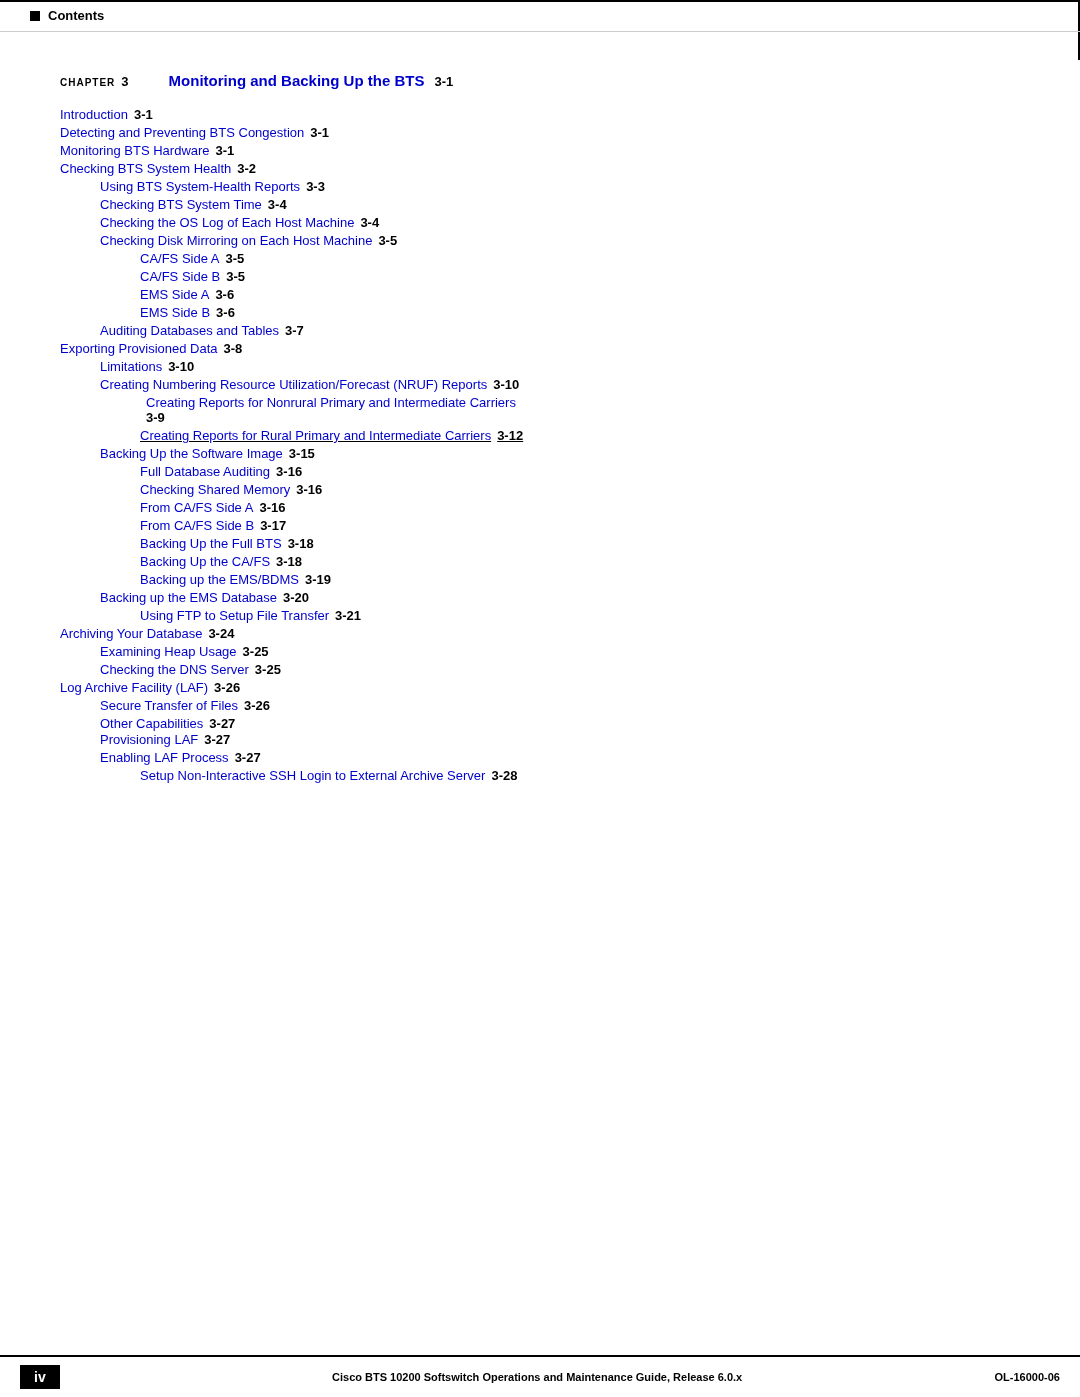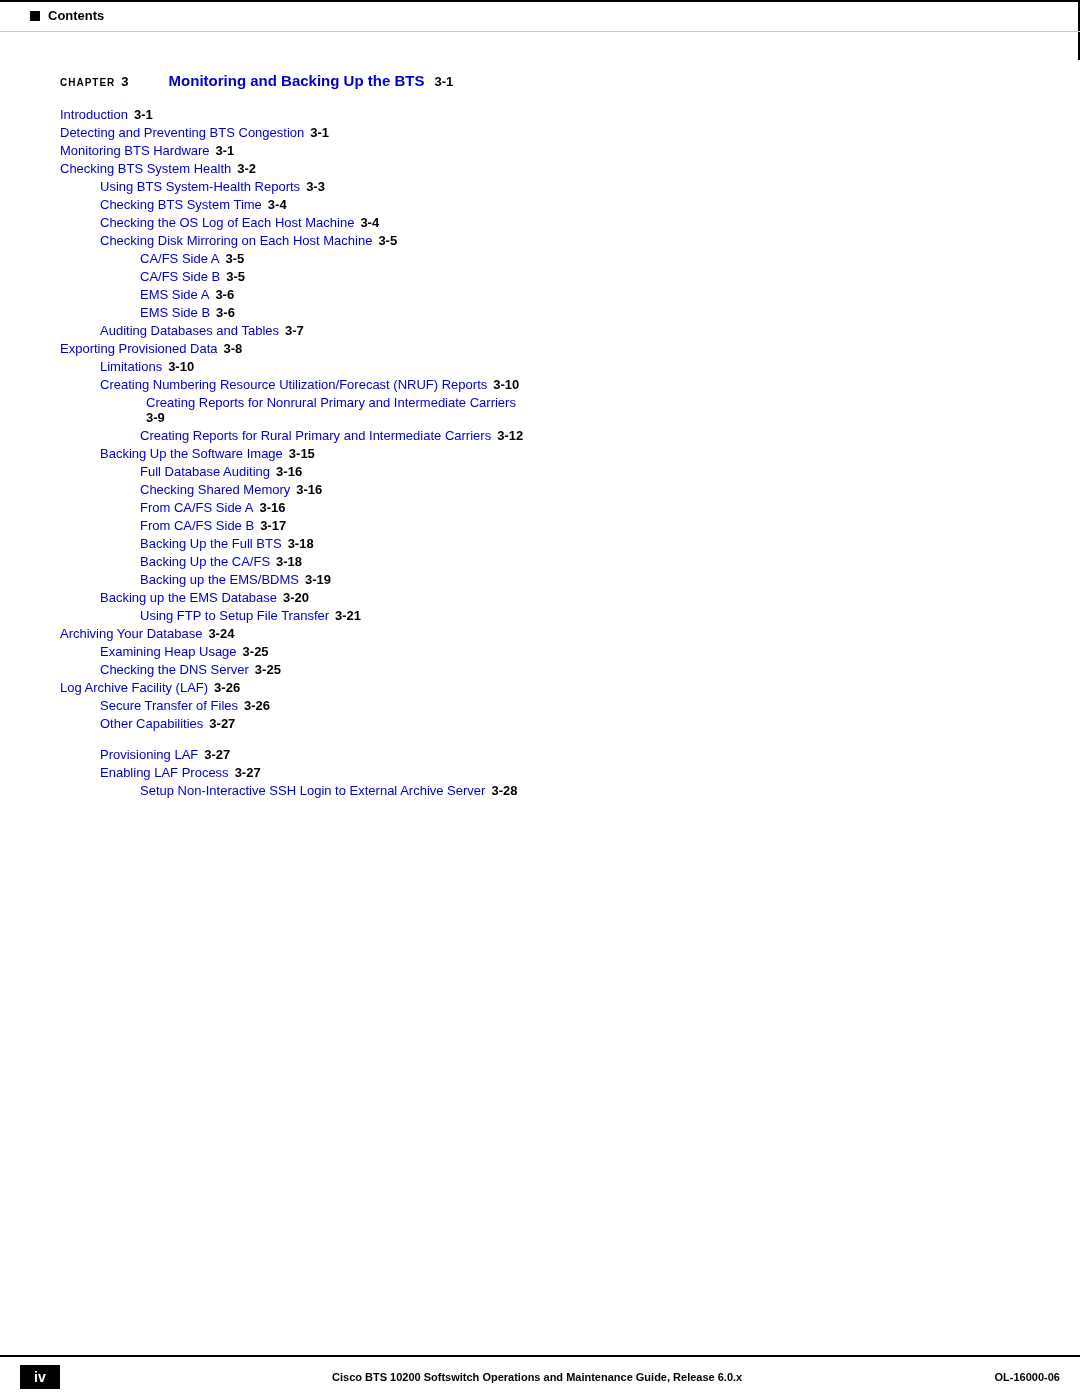--- a/index.html
+++ b/index.html
@@ -243,21 +243,21 @@
           <span class="toc-page">3-10</span>
         </div>
         <div class="toc-row" style="padding-left: 40px; display: flex; align-items: baseline; margin-bottom: 3px;">
           <a class="toc-link" href="#">Creating Numbering Resource Utilization/Forecast (NRUF) Reports</a>
           <span class="toc-page">3-10</span>
         </div>
         <div class="toc-row" style="padding-left: 80px; display: flex; align-items: baseline; margin-bottom: 3px; flex-direction: column;">
           <a class="toc-link" href="#">Creating Reports for Nonrural Primary and Intermediate Carriers</a>
           <span class="toc-page">3-9</span>
         </div>
-        <div class="toc-row" style="padding-left: 80px; display: flex; align-items: baseline; margin-bottom: 3px;">
+        <div class="toc-row" style="padding-left: 80px; display: flex; align-items: baseline; margin-bottom: 3px; text-decoration: underline;">
           <a class="toc-link" href="#">Creating Reports for Rural Primary and Intermediate Carriers</a>
           <span class="toc-page">3-12</span>
         </div>
         <div class="toc-row" style="padding-left: 40px; display: flex; align-items: baseline; margin-bottom: 3px;">
           <a class="toc-link" href="#">Backing Up the Software Image</a>
           <span class="toc-page">3-15</span>
         </div>
         <div class="toc-row" style="padding-left: 80px; display: flex; align-items: baseline; margin-bottom: 3px;">
           <a class="toc-link" href="#">Full Database Auditing</a>
           <span class="toc-page">3-16</span>
@@ -307,21 +307,21 @@
           <span class="toc-page">3-25</span>
         </div>
         <div class="toc-row" style="padding-left: 0px; display: flex; align-items: baseline; margin-bottom: 3px;">
           <a class="toc-link" href="#">Log Archive Facility (LAF)</a>
           <span class="toc-page">3-26</span>
         </div>
         <div class="toc-row" style="padding-left: 40px; display: flex; align-items: baseline; margin-bottom: 3px;">
           <a class="toc-link" href="#">Secure Transfer of Files</a>
           <span class="toc-page">3-26</span>
         </div>
-        <div class="toc-row" style="padding-left: 40px; display: flex; align-items: flex-end; margin-bottom: 16px;">
+        <div class="toc-row" style="padding-left: 40px; display: flex; align-items: flex-end; margin-bottom: 1px;">
           <a class="toc-link" href="#">Other Capabilities</a>
           <span class="toc-page">3-27</span>
         </div>
         <div class="toc-row" style="padding-left: 40px; display: flex; align-items: baseline; margin-bottom: 3px;">
           <a class="toc-link" href="#">Provisioning LAF</a>
           <span class="toc-page">3-27</span>
         </div>
         <div class="toc-row" style="padding-left: 40px; display: flex; align-items: baseline; margin-bottom: 3px;">
           <a class="toc-link" href="#">Enabling LAF Process</a>
           <span class="toc-page">3-27</span>

